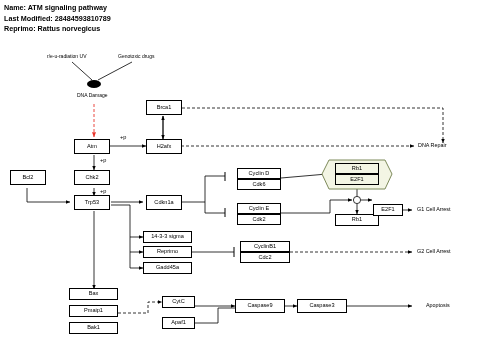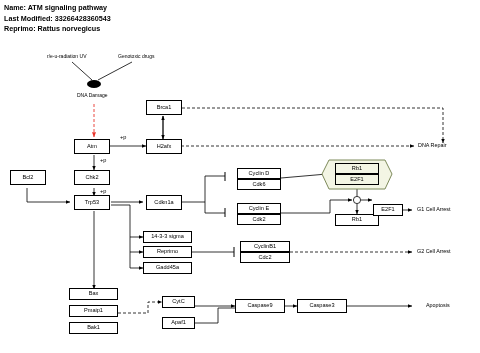--- a/index.html
+++ b/index.html
@@ -64,21 +64,21 @@
     line-height: 1;
   }
 </style>
 </head>
 <body>
 
 <div id="canvas">
 
   <div class="header">
     <div>Name: ATM signaling pathway</div>
-    <div>Last Modified: 33266428360543</div>
+    <div>Last Modified: 28484593810789</div>
     <div>Reprimo: Rattus norvegicus</div>
   </div>
 
   <svg viewBox="0 0 480 353">
     <defs>
       <marker id="arr" markerWidth="6" markerHeight="6" refX="5.2" refY="2.2" orient="auto">
         <path d="M0,0 L5.4,2.2 L0,4.4 z" fill="#000000"></path>
       </marker>
       <marker id="arrRed" markerWidth="6" markerHeight="6" refX="5.2" refY="2.2" orient="auto">
         <path d="M0,0 L5.4,2.2 L0,4.4 z" fill="#e8342a"></path>

